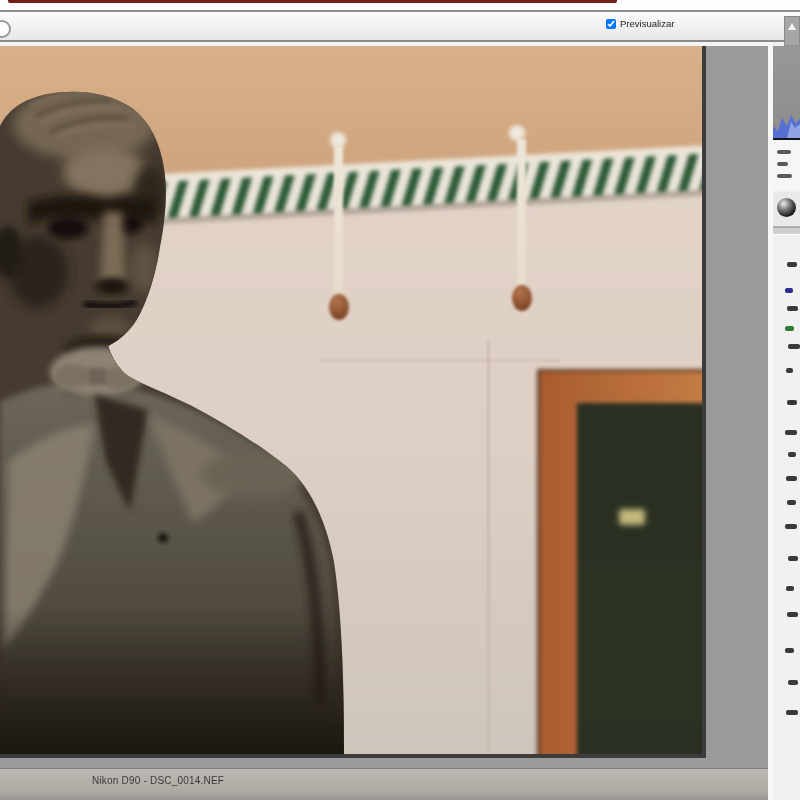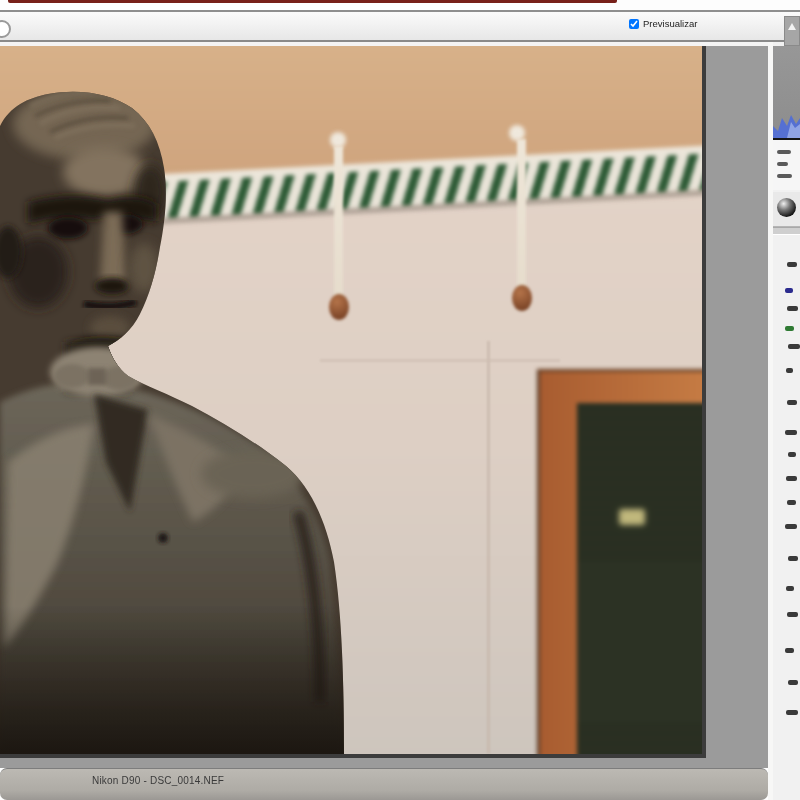--- a/index.html
+++ b/index.html
@@ -10,21 +10,21 @@
   
   .top-strip{position:absolute;left:0;top:0;width:800px;height:12px;background:#fdfdfd;}
   .red-line{position:absolute;left:8px;top:0;width:609px;height:3px;
     background:var(--top-accent,#772019);border-radius:0 0 2px 2px;}
   .top-strip .grayline{position:absolute;left:0;bottom:0;width:800px;height:2px;background:#8f8f8f;}
   
   .toolbar{position:absolute;left:0;top:12px;width:800px;height:28px;
     background:linear-gradient(180deg,#fbfbfb,#e7e7e7);border-bottom:2px solid #8a8a8a;}
   .tool-partial{position:absolute;left:-7px;top:8px;width:14px;height:14px;border:2px solid #9a9a9a;
     border-radius:50%;background:#fff;}
-  .preview{position:absolute;left:629px;top:6px;display:flex;align-items:center;gap:4px;
+  .preview{position:absolute;left:606px;top:6px;display:flex;align-items:center;gap:4px;
     font-size:9.5px;color:#1d1d1d;filter:blur(.4px);}
   .preview input{width:10px;height:10px;margin:0;}
   .scroll-up-btn{position:absolute;left:784px;top:16px;width:16px;height:30px;background:#a6a6a6;
     border:1px solid #8a8a8a;box-sizing:border-box;z-index:30;}
   .up-tri{width:0;height:0;margin:6px auto 0;border-left:4.5px solid transparent;
     border-right:4.5px solid transparent;border-bottom:7px solid #f2f2f2;}
   
   .main{position:absolute;left:0;top:42px;width:800px;height:726px;background:var(--gutter,#9b9b9b);}
   .main-topline{position:absolute;left:0;top:0;width:770px;height:4px;background:#f4f4f4;}
   .photo{position:absolute;left:0;top:4px;width:702px;height:708px;background:#d9cdc2;
@@ -69,21 +69,21 @@
   .smudge{position:absolute;height:4px;background:#5a5a5a;border-radius:2px;filter:blur(.4px);display:block;}
   .tabrow{position:absolute;left:0;top:150px;width:27px;height:34px;background:#e9e9e9;border-bottom:1px solid #b5b5b5;}
   .sphere{position:absolute;left:4px;top:6px;width:19px;height:19px;border-radius:50%;
     background:radial-gradient(circle at 35% 30%,#f0f0f0,#777 35%,#111 75%);}
   .pdivider{position:absolute;left:0;top:185px;width:27px;height:6px;background:#cfcfcf;
     border-top:1px solid #a8a8a8;border-bottom:1px solid #fff;}
   .frag{position:absolute;height:5px;background:#3a3a3a;border-radius:2px;filter:blur(.5px);display:block;}
   
   .statusbar{position:absolute;left:0;top:768px;width:768px;height:32px;
     background:linear-gradient(180deg,#bcb9b3 0%,var(--statusbar-bg,#aeaba5) 70%,#9b9894 100%);
-    border-top:1px solid #7d7d7d;box-sizing:border-box;border-radius:7px;}
+    border-top:1px solid #7d7d7d;box-sizing:border-box;}
   .filename{position:absolute;left:92px;top:6px;font-size:10px;color:#3a3a3a;
     letter-spacing:.2px;filter:blur(.4px);white-space:nowrap;}
 </style>
 </head>
 <body>
 
 <div class="top-strip">
   <div class="red-line"></div>
   <div class="grayline"></div>
 </div>

